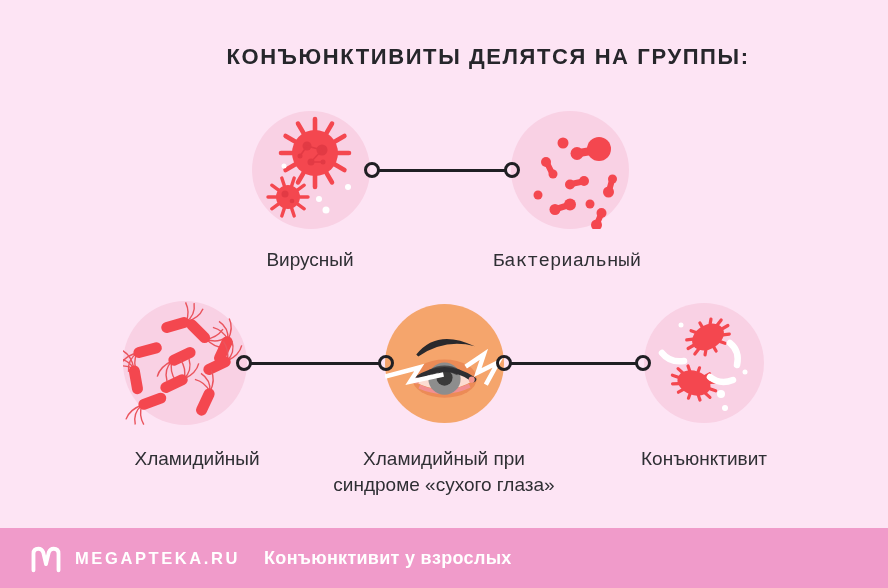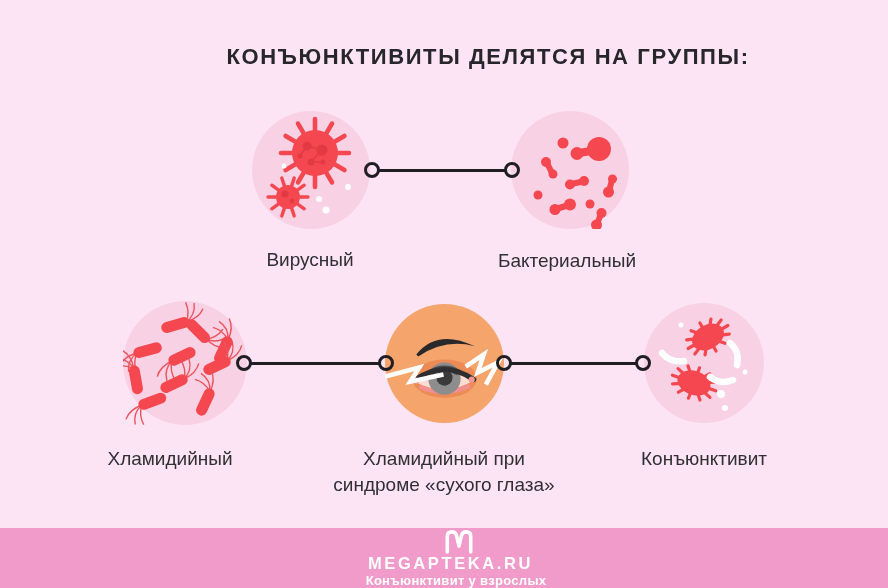--- a/index.html
+++ b/index.html
@@ -38,30 +38,29 @@
     border:3px solid #1F1F23;border-radius:50%;
     background:transparent;
   }
   .connector .ring.l{left:0;}
   .connector .ring.r{right:0;}
   .footer{
     position:absolute;left:0;top:528px;width:888px;height:60px;
     background:#F09BCA;
     display:flex;align-items:center;
     color:#FFFFFF;
-    flex-direction:column;
   }
   .footer .logo{margin-left:30px;}
   .footer .brand{
     margin-left:13px;
     font-size:16.5px;font-weight:700;letter-spacing:2.6px;
   }
   .footer .topic{
     margin-left:24px;
-    font-size:13px;font-weight:700;letter-spacing:0.3px;
+    font-size:18px;font-weight:700;letter-spacing:0.3px;
   }
   
   .red-stroke{stroke:#F4474F;}
   .rod{stroke:#F4474F;stroke-width:11;stroke-linecap:round;}
   .flag{stroke:#EA545D;stroke-width:1.4;fill:none;}
 </style>
 </head>
 <body>
 
 <div class="canvas">
@@ -117,21 +116,21 @@
         <line x1="45" y1="98" x2="58" y2="94" stroke-width="6.5"></line>
         <circle cx="44" cy="98.5" r="5.5" stroke="none"></circle>
           <circle cx="59" cy="93.5" r="6" stroke="none"></circle>
         <circle cx="79" cy="93" r="4.5" stroke="none"></circle>
         <line x1="90" y1="103" x2="86" y2="113" stroke-width="6"></line>
         <circle cx="90.5" cy="102" r="5" stroke="none"></circle>
           <circle cx="85.5" cy="114" r="5.5" stroke="none"></circle>
       </g>
     </svg>
   </div>
-  <div class="fig-label" style="left:467px;top:248px;width:200px;">Бактериальный</div>
+  <div class="fig-label" style="left:467px;top:248px;width:200px;font-family:Liberation Mono, monospace;">Бактериальный</div>
 
   <div class="connector" style="left:364px;top:162px;width:156px;">
     <span class="ring l"></span>
     <span class="line"></span>
     <span class="ring r"></span>
   </div>
 
   <div class="circle" style="left:123px;top:301px;width:124px;height:124px;">
     <svg viewBox="0 0 124 124">
       <defs>
@@ -147,21 +146,21 @@
       <use href="#chl-rod" transform="translate(14,52) rotate(-15)"></use>
       <use href="#chl-rod" transform="translate(105,39) rotate(115)"></use>
       <use href="#chl-rod" transform="translate(49,60) rotate(-25)"></use>
       <use href="#chl-rod" transform="translate(11,68) rotate(80)"></use>
       <use href="#chl-rod" transform="translate(104,60) rotate(155)"></use>
       <use href="#chl-rod" transform="translate(61,78) rotate(155)"></use>
       <use href="#chl-rod" transform="translate(19,104) rotate(-20)"></use>
       <use href="#chl-rod" transform="translate(87,91) rotate(115)"></use>
     </svg>
   </div>
-  <div class="fig-label" style="left:70px;top:446px;width:200px;">Хламидийный</div>
+  <div class="fig-label" style="left:97px;top:446px;width:200px;">Хламидийный</div>
 
   <div class="circle orange" style="left:385px;top:304px;width:119px;height:119px;">
     <svg viewBox="0 0 118 118">
 
       <path d="M31,50 Q52,24 89,42 Q60,34 33,52 Z" fill="#29292C"></path>
 
       <ellipse cx="59" cy="74" rx="32" ry="19" fill="#EC8B56"></ellipse>
 
       <path d="M28,76 Q58,54 89,75 Q59,94 28,76 Z" fill="#FCDCD2"></path>
       <path d="M34,82 Q59,93 84,81" stroke="#F28F92" stroke-width="4" fill="none"></path>

